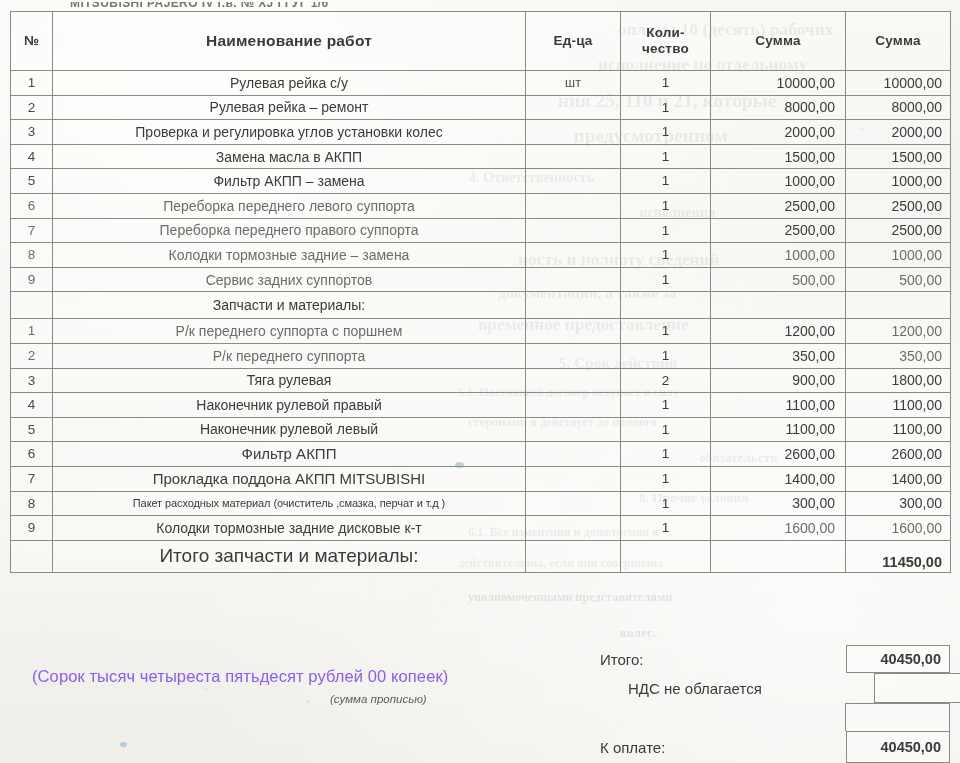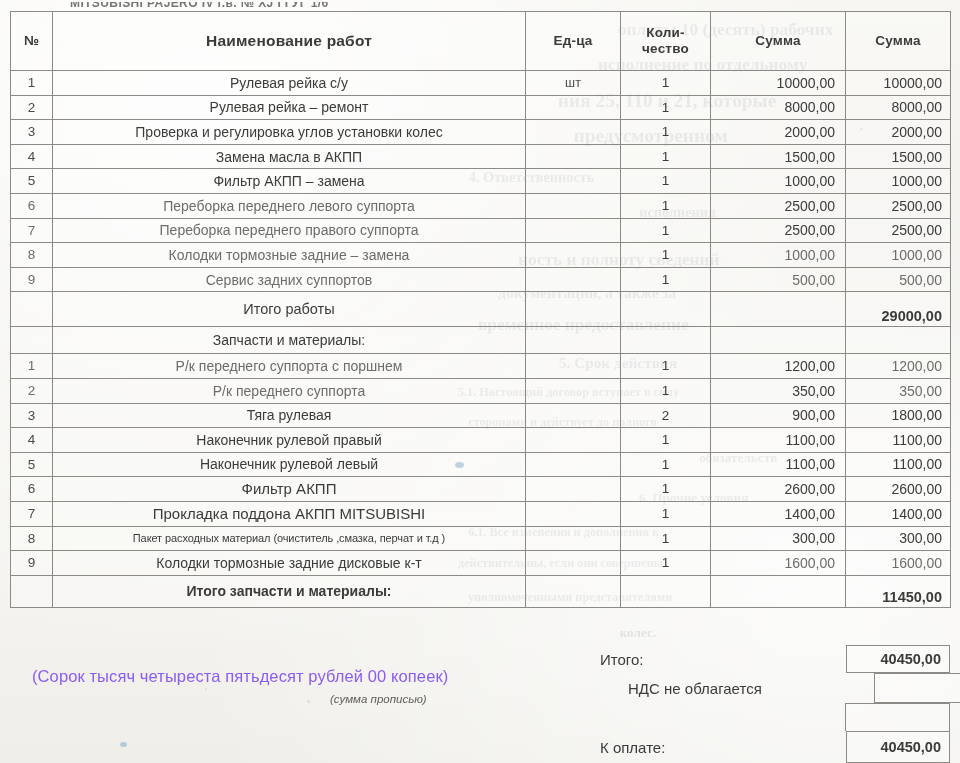--- a/index.html
+++ b/index.html
@@ -94,21 +94,21 @@
   tr.subtotal td{height:32px;}
   tr.subtotal td.nm{font-size:14.5px;vertical-align:middle;}
   tr.subtotal td.sum{
     font-weight:700;font-size:14.5px;
     vertical-align:bottom;padding-bottom:2px;
   }
   tr.section td{height:26px;}
   tr.section td.nm{font-size:14px;}
 
   tr.subtotal2 td{height:30px;}
-  tr.subtotal2 td.nm{font-weight:700;font-size:14px;}
+  tr.subtotal2 td.nm{font-weight:400;font-size:19px;}
   tr.subtotal2 td.sum{font-weight:700;font-size:14.5px;vertical-align:bottom;padding-bottom:1px;margin-top:40px;}
 
   
   .footer{position:absolute;left:0;top:645px;width:960px;height:118px;}
   .ftrow{position:absolute;display:flex;align-items:center;}
   .flabel{
     text-align:left;font-size:15px;color:#3b3b39;
     padding-right:10px;width:auto;
   }
   .fbox{
@@ -271,28 +271,20 @@
     </tr>
     <tr>
       <td class="n faded">9</td>
       <td class="nm faded">Сервис задних суппортов</td>
       <td class="unit"></td>
       <td class="qty">1</td>
       <td class="price faded">500,00</td>
       <td class="sum faded">500,00</td>
     </tr>
 
-    <tr class="subtotal">
-      <td class="n"></td>
-      <td class="nm">Итого работы</td>
-      <td class="unit"></td>
-      <td class="qty"></td>
-      <td class="price"></td>
-      <td class="sum">29000,00</td>
-    </tr>
 
     <tr class="section">
       <td class="n"></td>
       <td class="nm">Запчасти и материалы:</td>
       <td class="unit"></td>
       <td class="qty"></td>
       <td class="price"></td>
       <td class="sum"></td>
     </tr>
 

